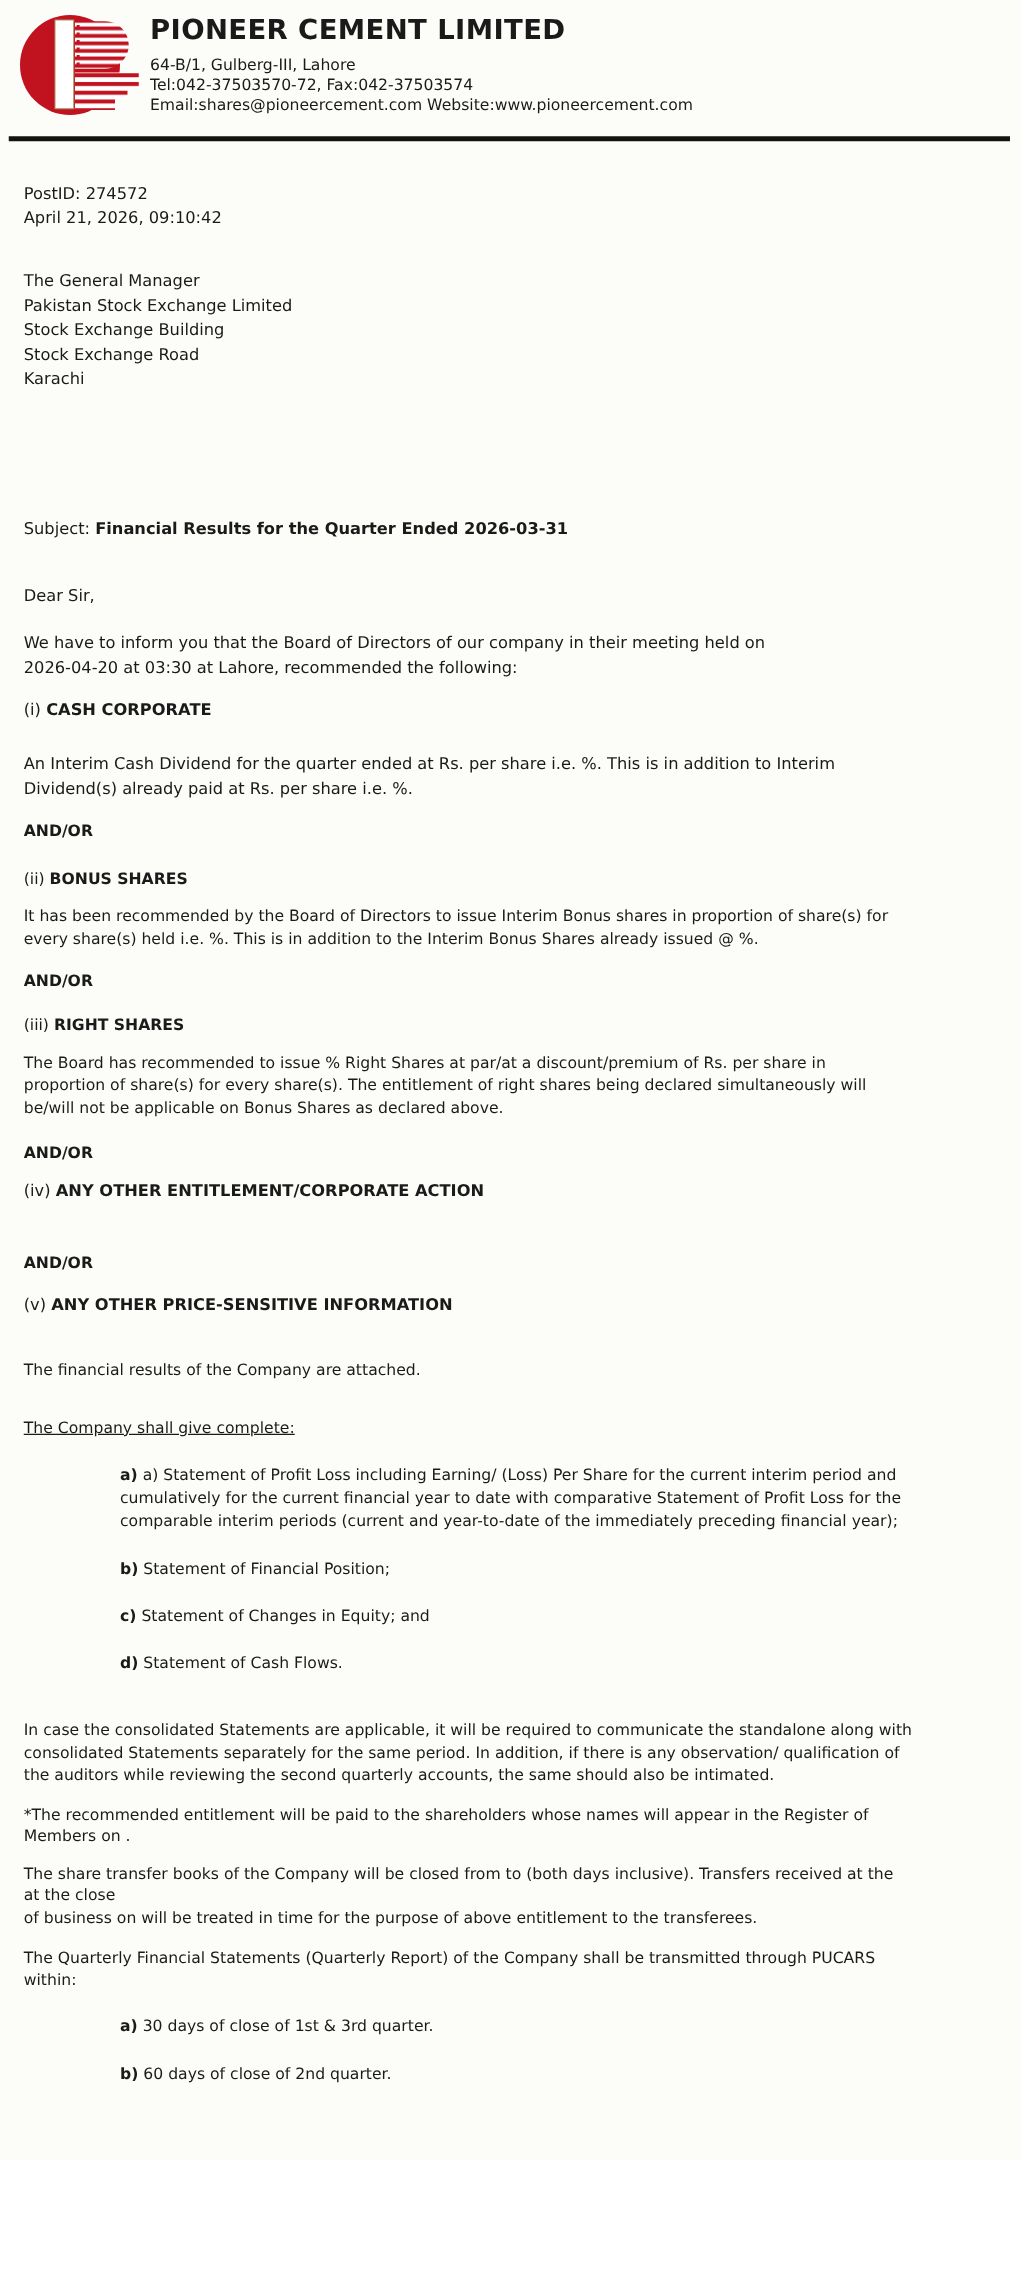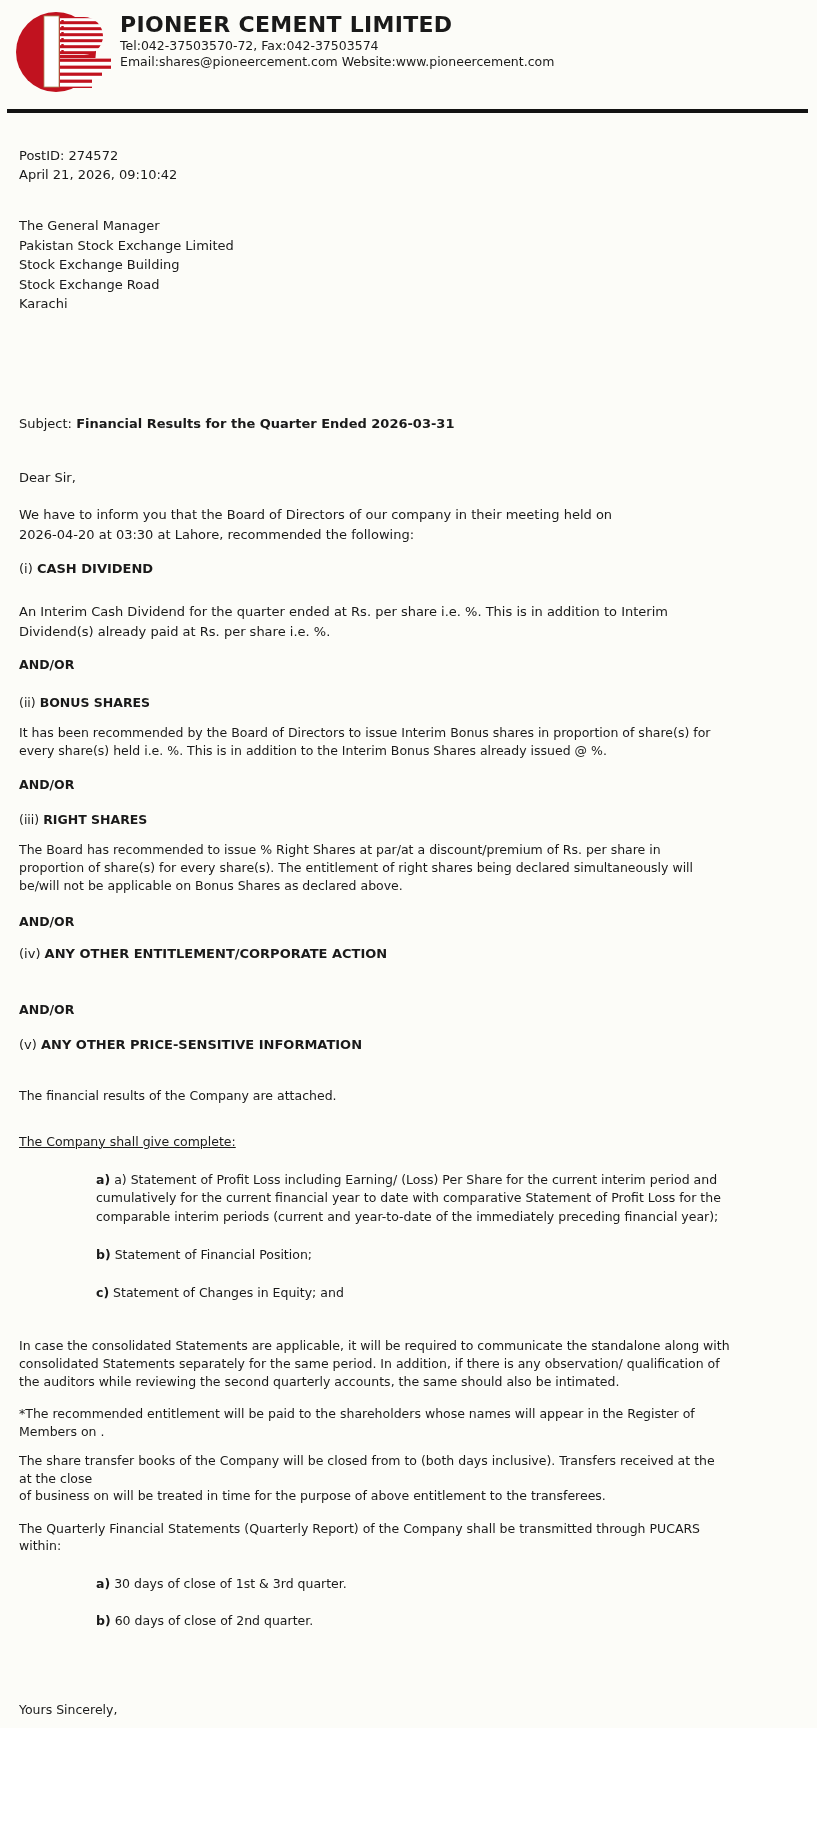--- a/index.html
+++ b/index.html
@@ -70,20 +70,21 @@
 
         <path d="M46 50 L97 50 L97 62 L88 62 L88 71 L78 71 L78 80 L46 80 Z" fill="url(#stripesB)"></path>
 
         <rect x="30" y="8" width="15" height="71" fill="#ffffff" stroke="#a8935f" stroke-width="0.8"></rect>
 
         <line x1="48.5" y1="12" x2="48.5" y2="44" stroke="#c1121f" stroke-width="2.4" stroke-dasharray="3,3"></line>
       </svg>
     </div>
     <div class="header-text">
       <div class="company-name">PIONEER CEMENT LIMITED</div>
+      <div class="header-line" style="margin-top:6px;">64-B/1, Gulberg-III,  Lahore</div>
       <div class="header-line">Tel:042-37503570-72,  Fax:042-37503574</div>
       <div class="header-line">Email:shares@pioneercement.com Website:www.pioneercement.com</div>
     </div>
   </div>
   <div class="rule"></div>
 
   <div class="content">
 
     <div class="meta">
       <div>PostID: 274572</div>
@@ -103,21 +104,21 @@
       <b>Financial Results for the Quarter Ended 2026-03-31</b>
     </div>
 
     <div class="salutation lg">Dear Sir,</div>
 
     <div class="intro lg pre">We have to inform you that the Board of Directors of our company in their meeting held on
 2026-04-20 at 03:30 at Lahore, recommended the following:</div>
 
     <div class="h-lg" style="margin-top:14px;">
       <span>(i)</span>
-      <b>CASH DIVIDEND</b>
+      <b>CASH CORPORATE</b>
     </div>
     <div class="lg pre" style="margin-top:23px;">An Interim Cash Dividend for the quarter ended at Rs. per share i.e. %. This is in addition to Interim
 Dividend(s) already paid at Rs. per share i.e. %.</div>
 
     <div class="andor" style="margin-top:14px;">AND/OR</div>
 
     <div class="h-sm" style="margin-top:20px;">
       <span>(ii)</span>
       <b>BONUS SHARES</b>
     </div>
@@ -159,20 +160,24 @@
 comparable interim periods (current and year-to-date of the immediately preceding financial year);</span>
     </div>
     <div class="li" style="margin-top:20px;">
       <b>b)</b>
       <span>Statement of Financial Position;</span>
     </div>
     <div class="li" style="margin-top:19px;">
       <b>c)</b>
       <span>Statement of Changes in Equity; and</span>
     </div>
+    <div class="li" style="margin-top:19px;">
+      <b>d)</b>
+      <span>Statement of Cash Flows.</span>
+    </div>
 
     <div class="sm pre" style="margin-top:35px;">In case the consolidated Statements are applicable, it will be required to communicate the standalone along with
 consolidated Statements separately for the same period. In addition, if there is any observation/ qualification of
 the auditors while reviewing the second quarterly accounts, the same should also be intimated.</div>
 
     <div class="sm pre tight" style="margin-top:14px;">*The recommended entitlement will be paid to the shareholders whose names will appear in the Register of
 Members on .</div>
 
     <div class="sm pre tight" style="margin-top:12px;">The share transfer books of the Company will be closed from to (both days inclusive). Transfers received at the
 at the close

